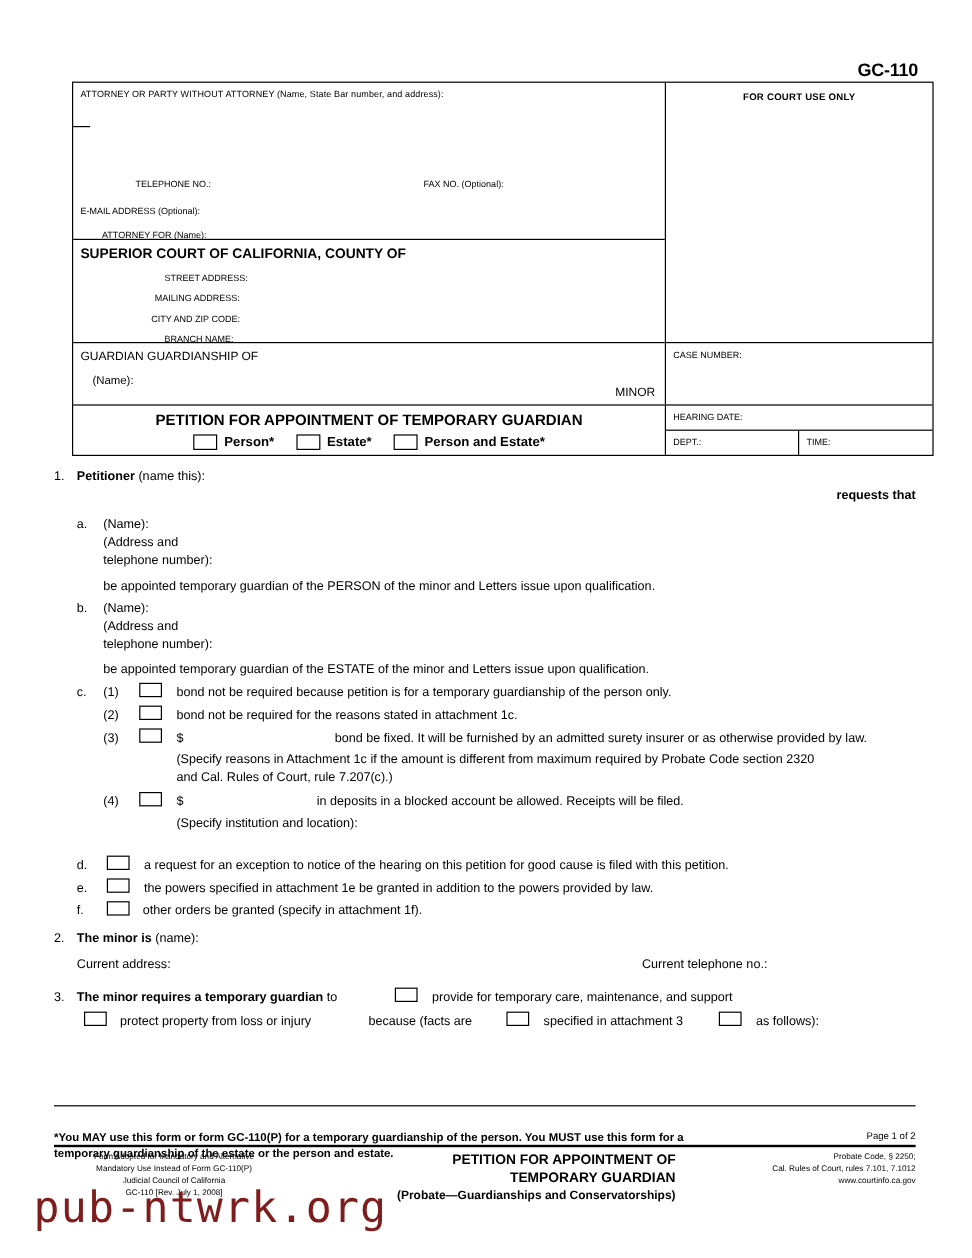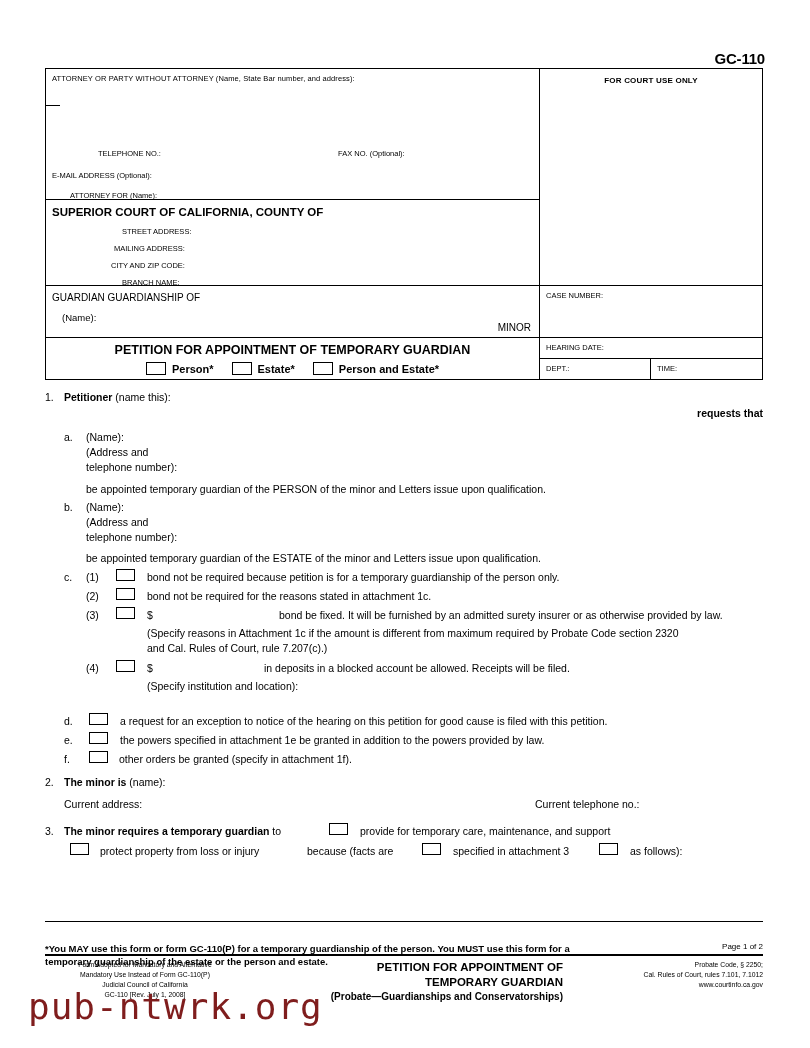--- a/index.html
+++ b/index.html
@@ -30,21 +30,21 @@
     right: 45px;
     top: 50px;
     font-size: 15px;
     font-weight: bold;
     letter-spacing: -0.2px;
   }
 
   
   #caption {
     position: absolute;
-    left: 45px;
+    left: 60px;
     top: 68px;
     width: 718px;
     border: 1.6px solid #000;
     box-sizing: border-box;
   }
   .cap-row { display: flex; box-sizing: border-box; }
 
   
   .cap-left  { width: 494px; box-sizing: border-box; border-right: 1.6px solid #000; position: relative; }
   .cap-right { flex: 1; box-sizing: border-box; position: relative; }

